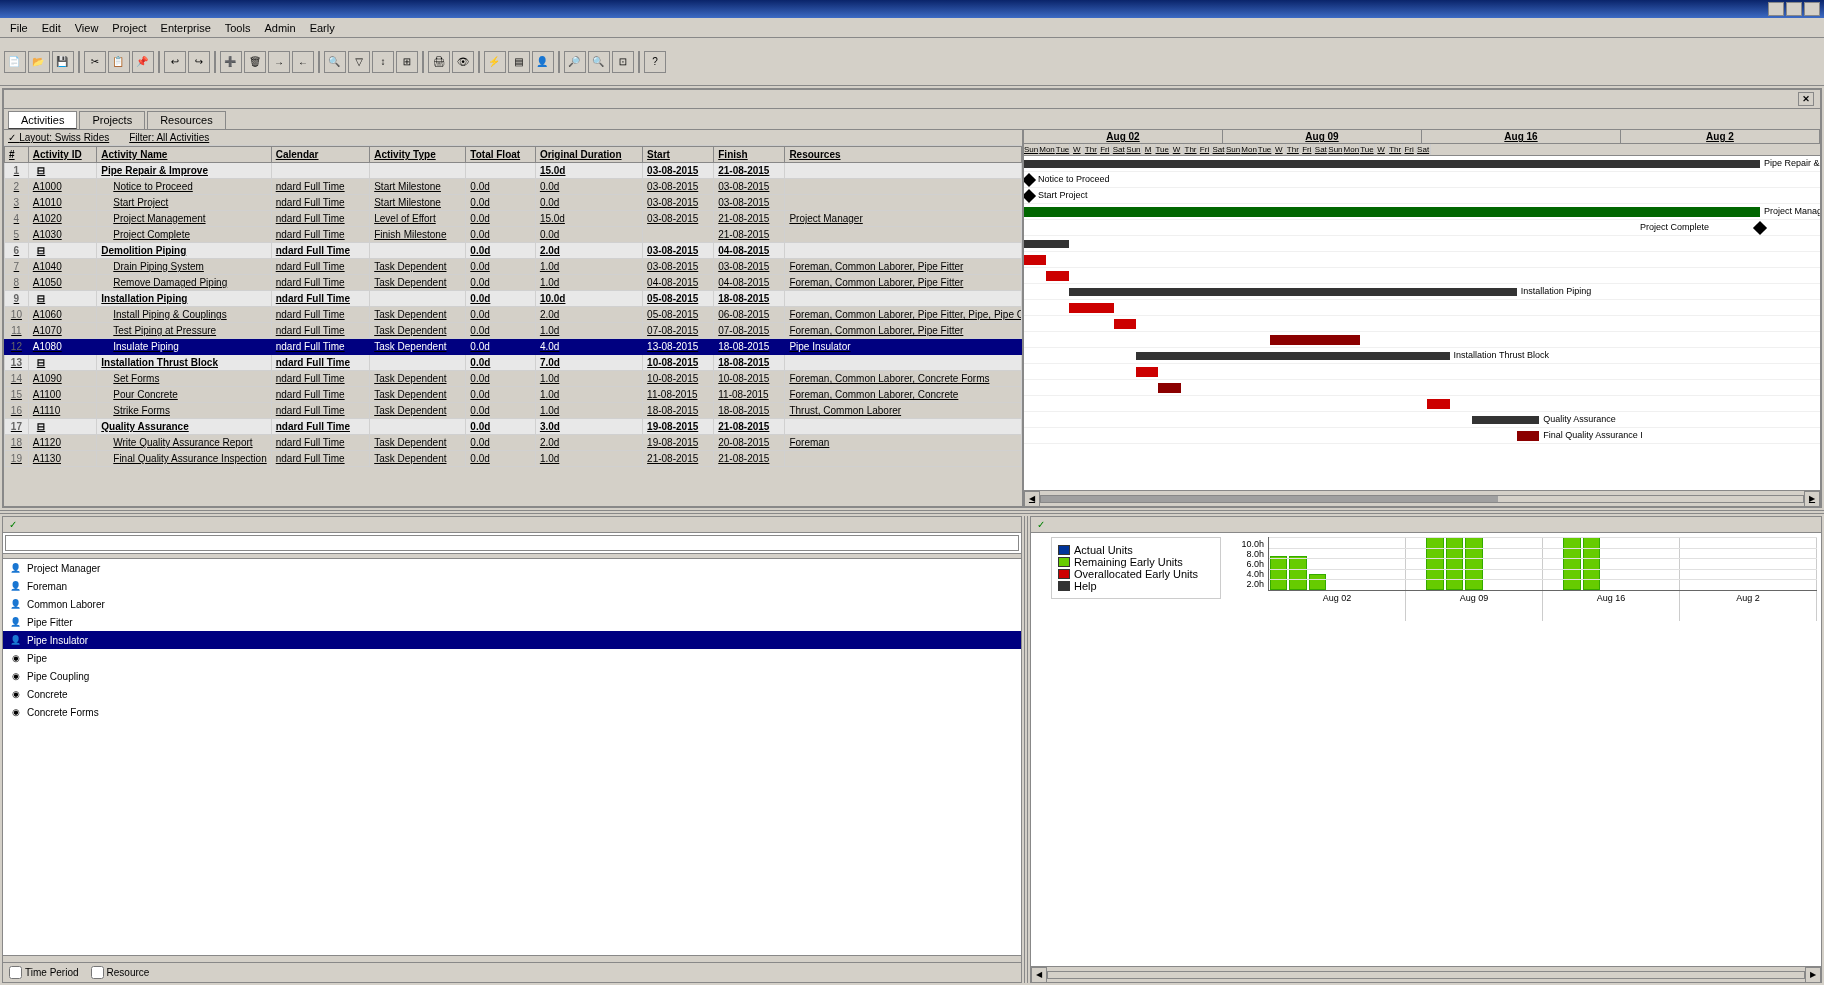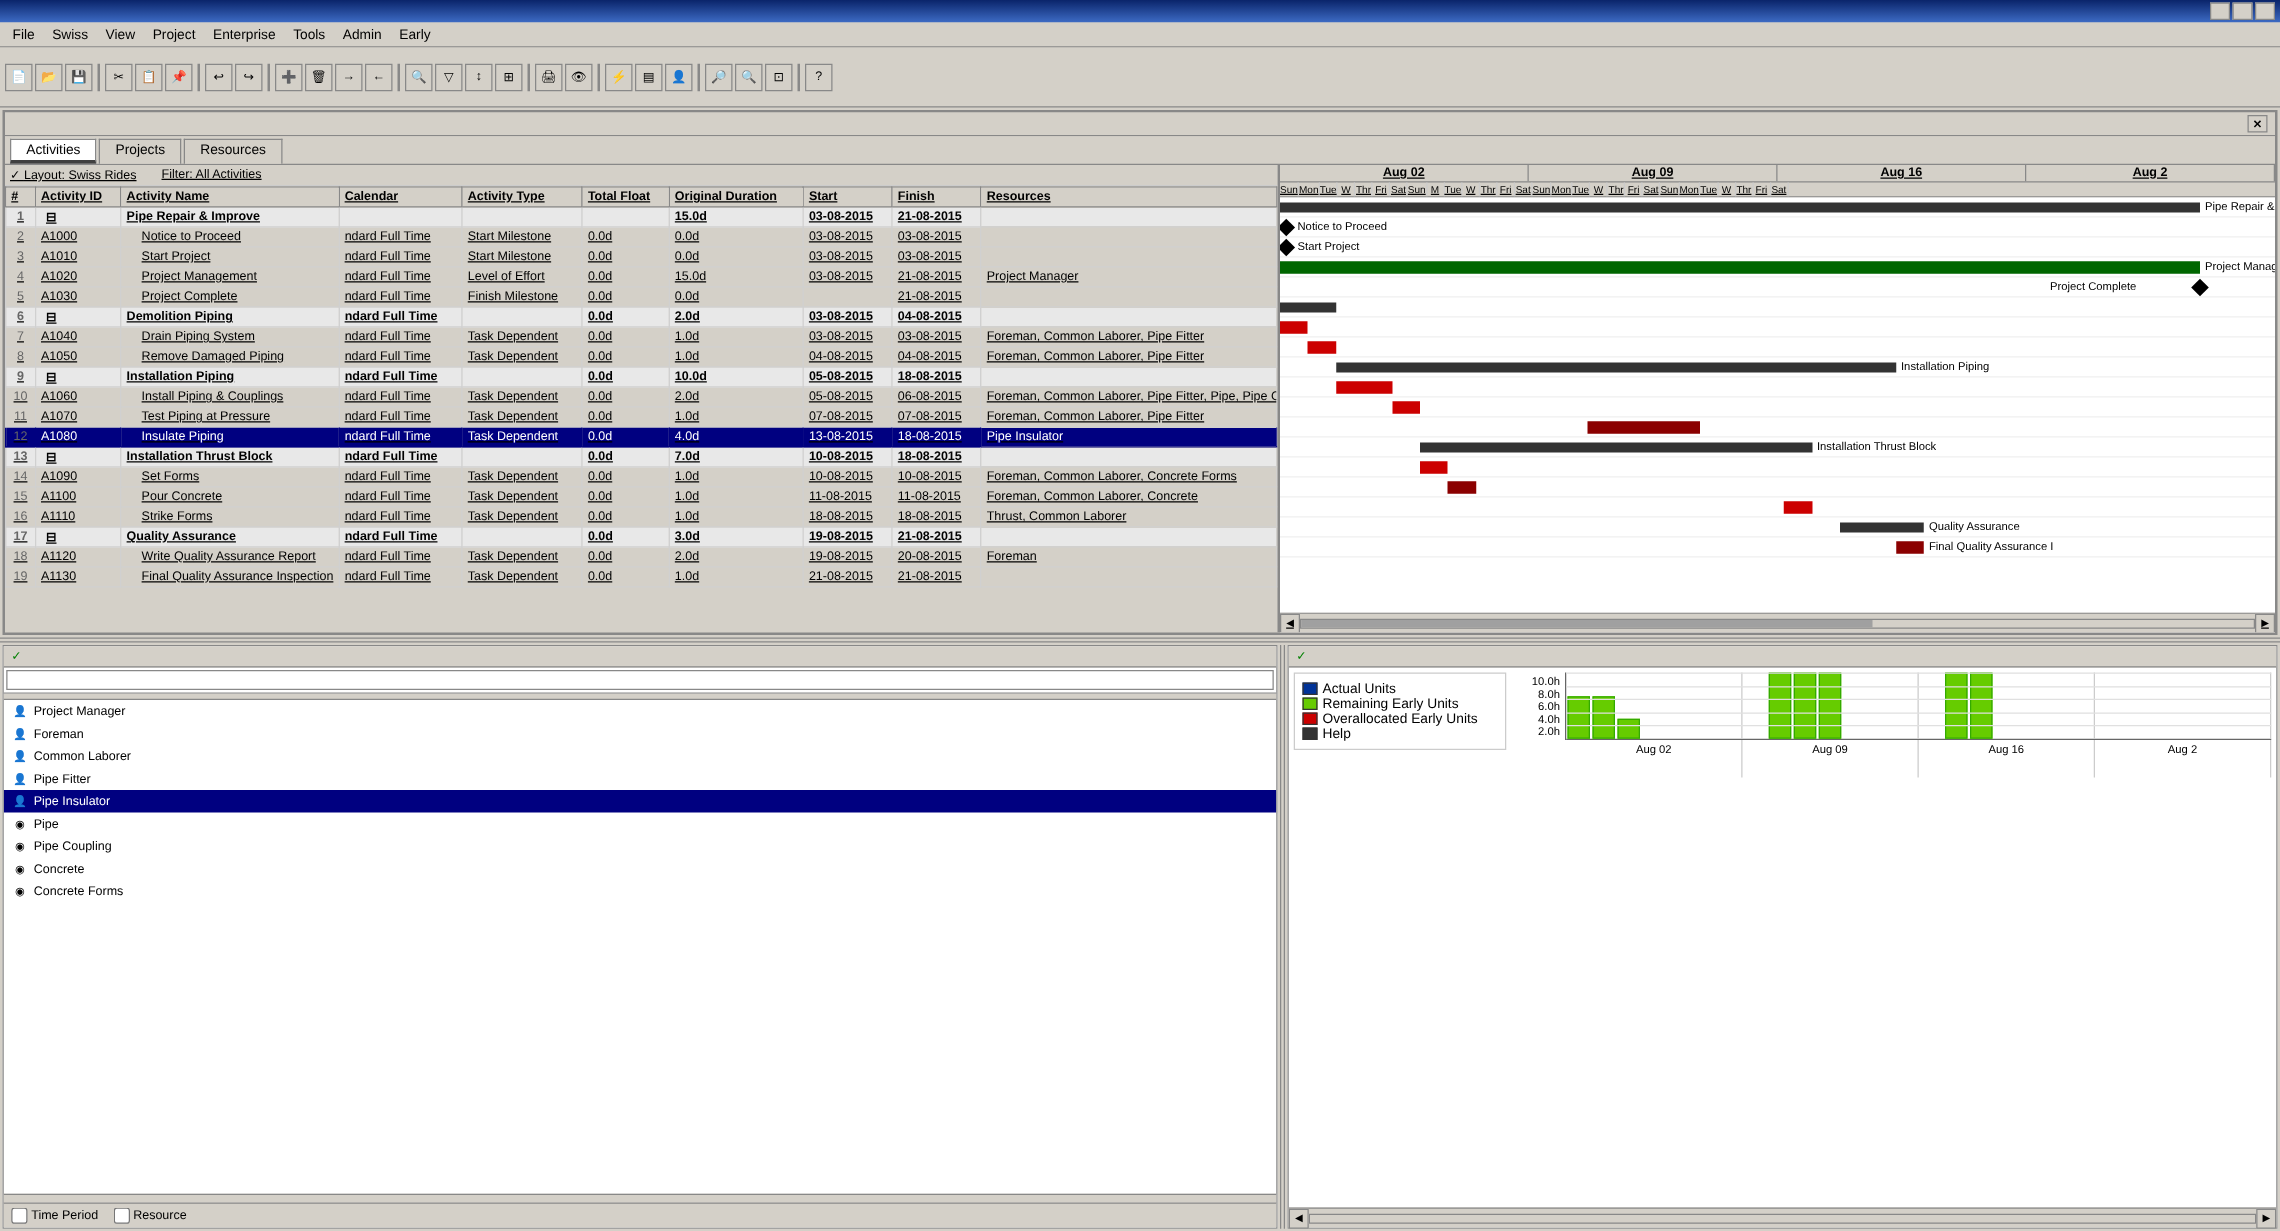--- a/index.html
+++ b/index.html
@@ -106,21 +106,21 @@
       padding: 2px 12px;
       border: 1px solid #888;
       border-bottom: none;
       background: #d4d0c8;
       cursor: pointer;
       font-size: 11px;
       margin-right: 2px;
     }
     .tab.active {
       background: white;
-      border-bottom: 3px solid #404040;
+      border-bottom: 1px solid #404040;
       z-index: 1;
     }
 
     
     .activity-content {
       display: flex;
       flex: 1;
       overflow: hidden;
       text-decoration: underline;
     }
@@ -389,21 +389,21 @@
   <span></span>
   <div class="title-bar-controls">
     <div class="title-btn"></div>
     <div class="title-btn"></div>
     <div class="title-btn"></div>
   </div>
 </div>
 
 <div class="menu-bar">
   <span class="menu-item">File</span>
-  <span class="menu-item">Swiss</span>
+  <span class="menu-item">Edit</span>
   <span class="menu-item">View</span>
   <span class="menu-item">Project</span>
   <span class="menu-item">Enterprise</span>
   <span class="menu-item">Tools</span>
   <span class="menu-item">Admin</span>
   <span class="menu-item">Early</span>
 </div>
 
 <div class="toolbar">
 
@@ -899,21 +899,21 @@
     </div>
 
     <div class="vsplitter"></div>
 
     <div class="chart-panel">
       <div class="chart-header">
         <span style="color:green;">✓</span>
         <span></span>
       </div>
       <div class="chart-content">
-        <div style="display:flex;gap:8px;">
+        <div style="display:flex;gap:8px;margin-left:16px;">
 
           <div style="width:170px;border:1px solid #ccc;padding:6px;background:white;height:fit-content;">
             <div class="legend-item">
               <div class="legend-color" style="background:#003399;"></div>
               <span>Actual Units</span>
             </div>
             <div class="legend-item">
               <div class="legend-color" style="background:#66cc00;"></div>
               <span>Remaining Early Units</span>
             </div>

